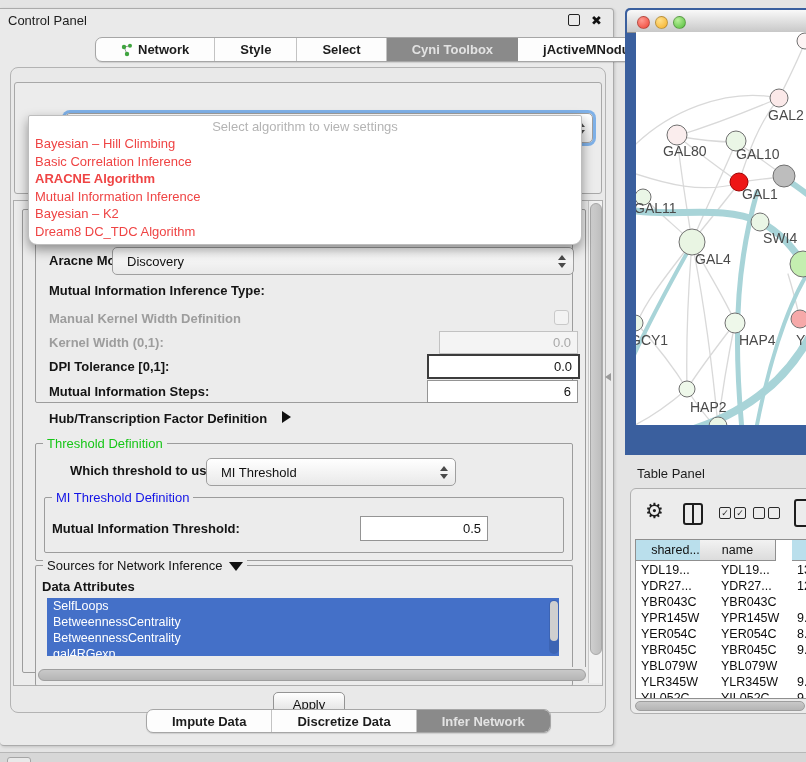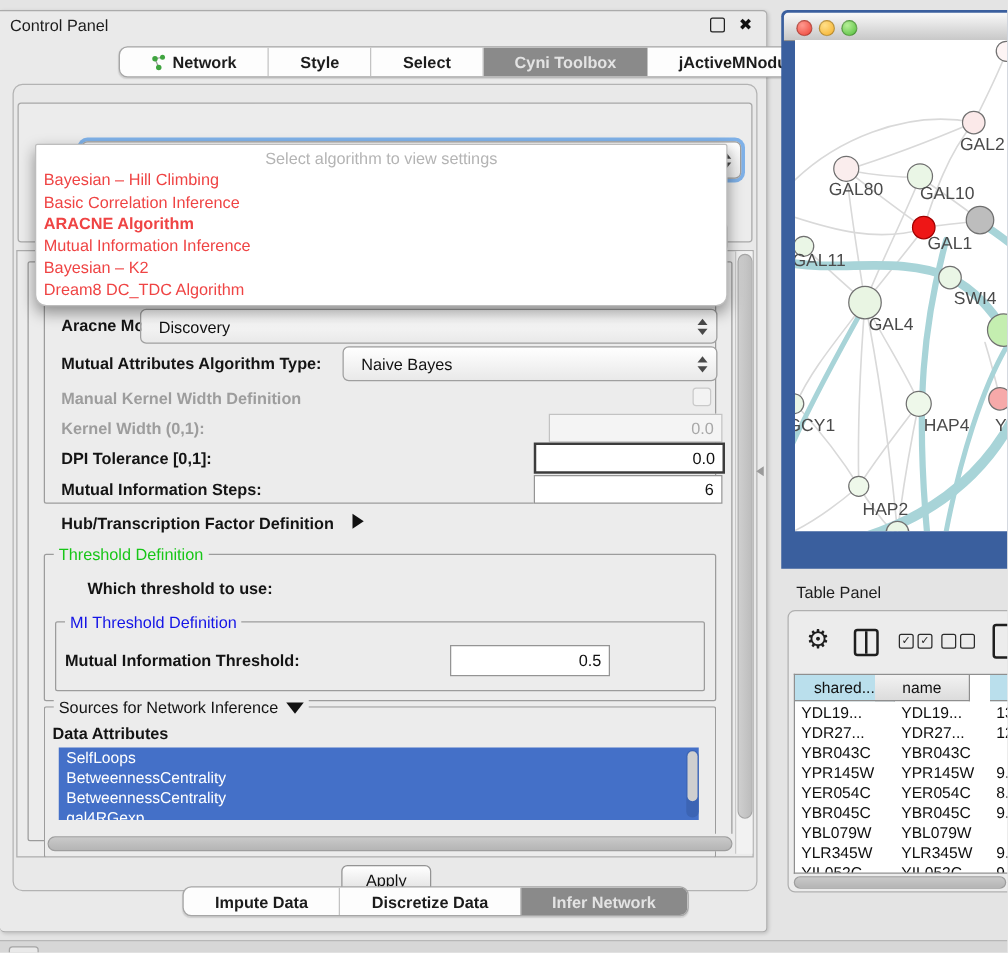--- a/index.html
+++ b/index.html
@@ -150,45 +150,45 @@
 
         <div class="fieldset" style="left:21px;top:28px;width:536px;height:172px;"></div>
         <div class="legend" style="left:29px;top:21px;color:#1414e6;">Algorithm Definition</div>
 
         <div class="lbl" style="left:35px;top:52px;">Aracne Mode:</div>
         <div class="combo" style="position:absolute;left:98px;top:46px;width:460px;height:26px;">
           <span class="txt">Discovery</span>
           <span class="spin"></span>
         </div>
 
-        <div class="lbl" style="left:35px;top:82px;">Mutual Attributes Algorithm Type:</div>
-        <div class="combo" style="position:absolute;left:260px;top:76px;width:298px;height:26px;">
-          <span class="txt">Naive Bayes</span>
-          <span class="spin"></span>
-        </div>
+        <div class="lbl" style="left:35px;top:82px;">Mutual Information Inference Type:</div>
 
         <div class="lbl dis" style="left:35px;top:110px;">Manual Kernel Width Definition</div>
         <div class="checkbox" style="left:540px;top:109px;"></div>
 
         <div class="lbl dis" style="left:35px;top:134px;">Kernel Width (0,1):</div>
         <div class="field dis" style="left:425px;top:130px;width:131px;height:21px;">0.0</div>
 
         <div class="lbl" style="left:35px;top:158px;">DPI Tolerance [0,1]:</div>
         <div class="field focus" style="left:413px;top:153px;width:143px;height:21px;">0.0</div>
 
         <div class="lbl" style="left:35px;top:183px;">Mutual Information Steps:</div>
         <div class="field" style="left:413px;top:179px;width:143px;height:21px;">6</div>
 
         <div class="lbl" style="left:35px;top:210px;">Hub/Transcription Factor Definition</div>
         <div class="tri-right" style="left:268px;top:210px;"></div>
 
         <div class="fieldset" style="left:21px;top:242px;width:536px;height:116px;"></div>
         <div class="legend" style="left:29px;top:235px;color:#17c617;">Threshold Definition</div>
 
         <div class="lbl" style="left:56px;top:262px;">Which threshold to use:</div>
+        <div class="combo" style="position:absolute;left:192px;top:257px;width:248px;height:26px;">
+          <span class="txt">MI Threshold</span>
+          <span class="spin"></span>
+        </div>
 
         <div class="fieldset" style="left:30px;top:296px;width:518px;height:54px;"></div>
         <div class="legend" style="left:38px;top:289px;color:#1414e6;">MI Threshold Definition</div>
 
         <div class="lbl" style="left:38px;top:320px;">Mutual Information Threshold:</div>
         <div class="field" style="left:346px;top:315px;width:120px;height:23px;">0.5</div>
 
         <div class="fieldset" style="left:21px;top:364px;width:536px;height:120px;border-bottom:none;"></div>
         <div class="legend" style="left:29px;top:357px;color:#141414;"><span>Sources for Network Inference</span><span class="tri-down"></span></div>
 

